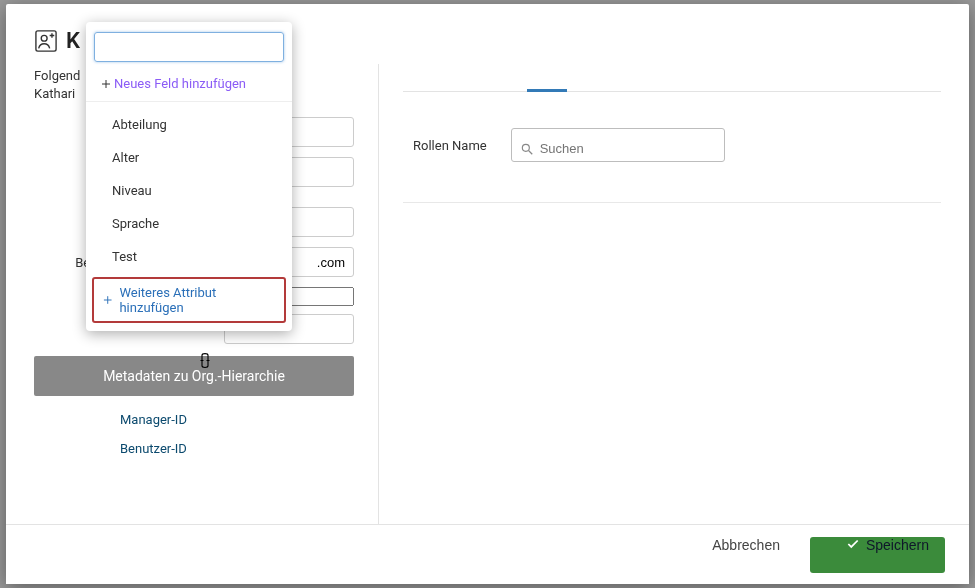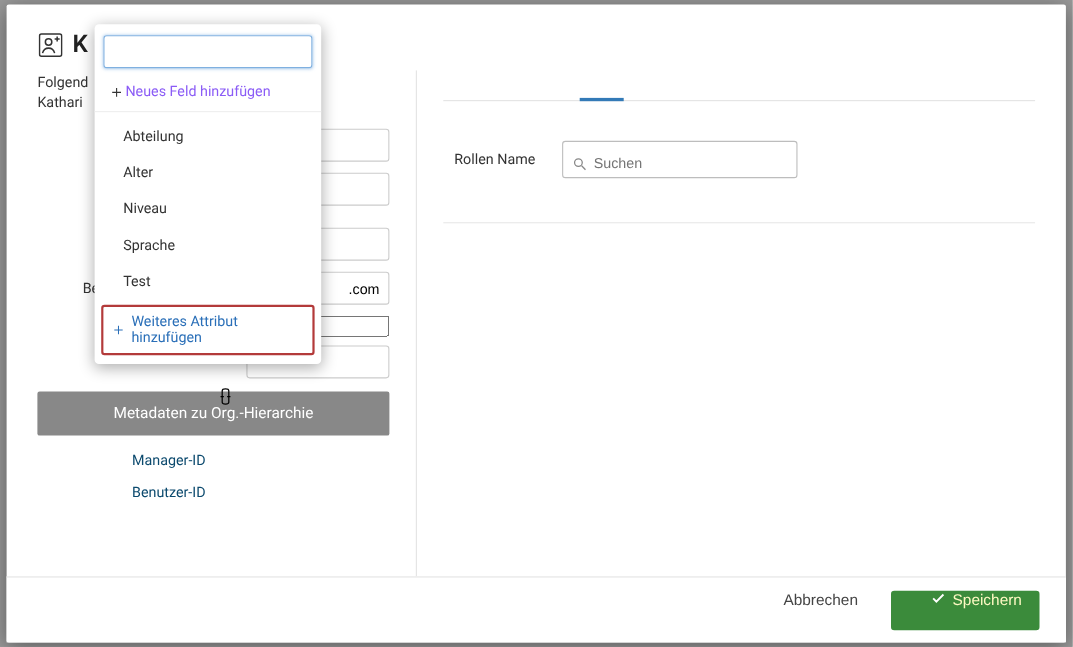--- a/index.html
+++ b/index.html
@@ -173,21 +173,21 @@
     height: 36px;
     padding: 0 16px;
     border-radius: 3px;
     font-size: 14px;
     cursor:pointer;
     display:flex; align-items:flex-start; gap:6px;
     border: none;
     background: transparent;
   }
   .btn-cancel { color: #444; }
-  .btn-save { background: #3b8b3b; color:#fef9c3;padding-left:36px; }
+  .btn-save { background: #3b8b3b; color:#0f172a;padding-left:36px; }
 
   svg { display:block; }
   .magnifier { stroke:#888; stroke-width:2; fill:none; }
 </style>
 </head>
 <body>
 
 <div class="modal">
   <div class="modal-body">
 

